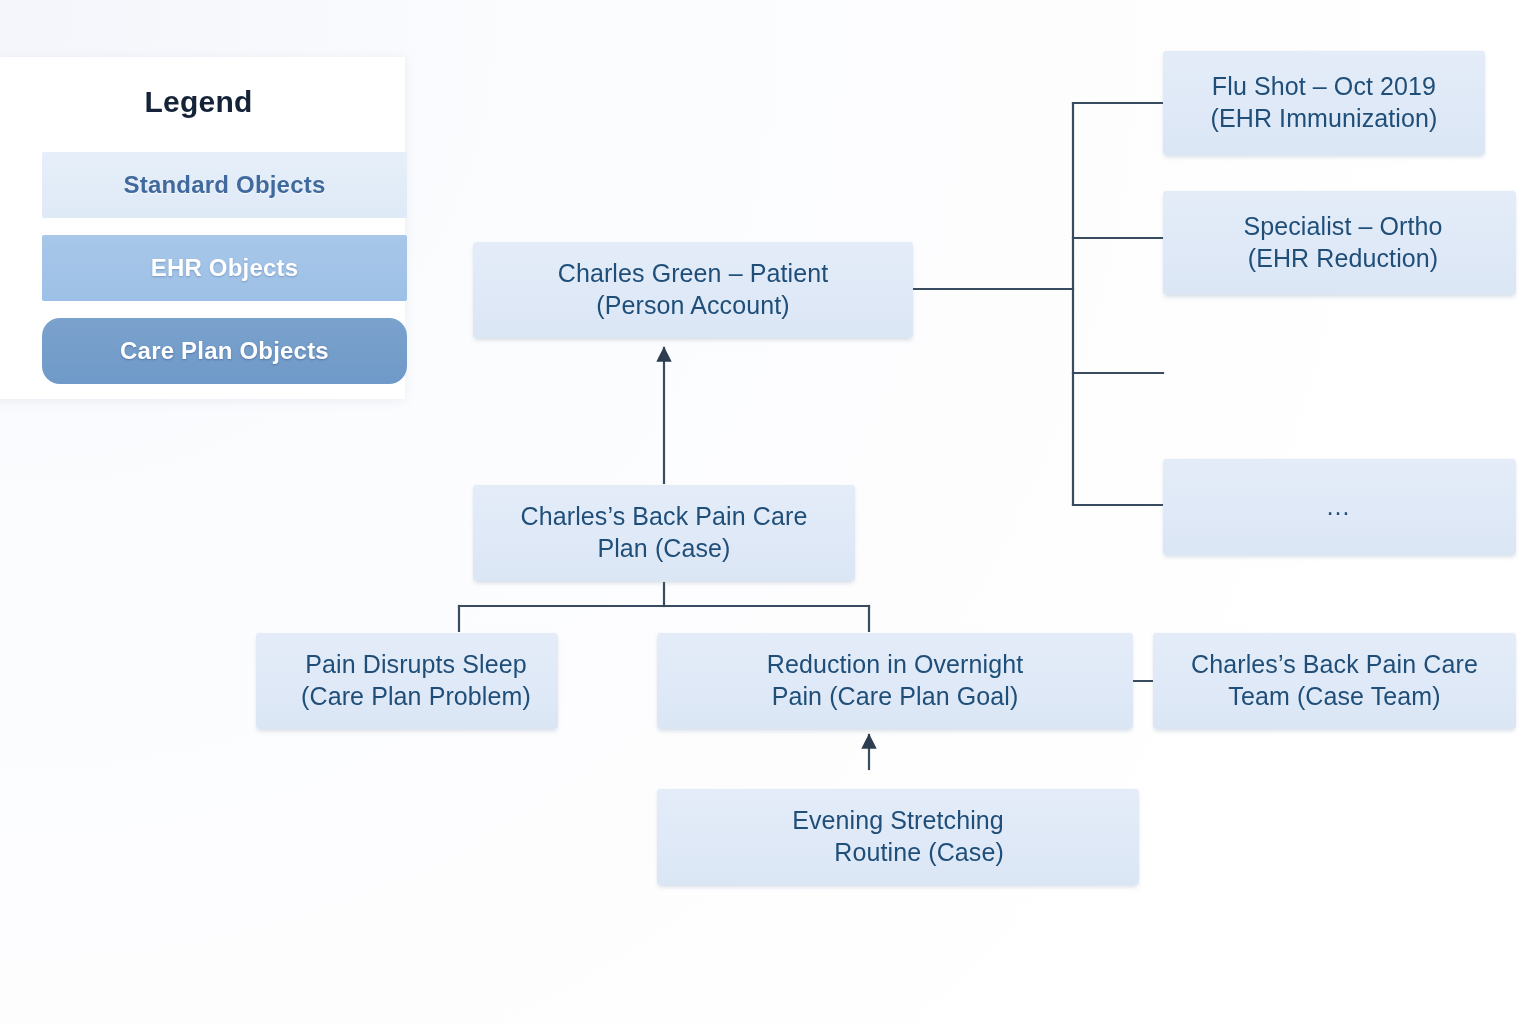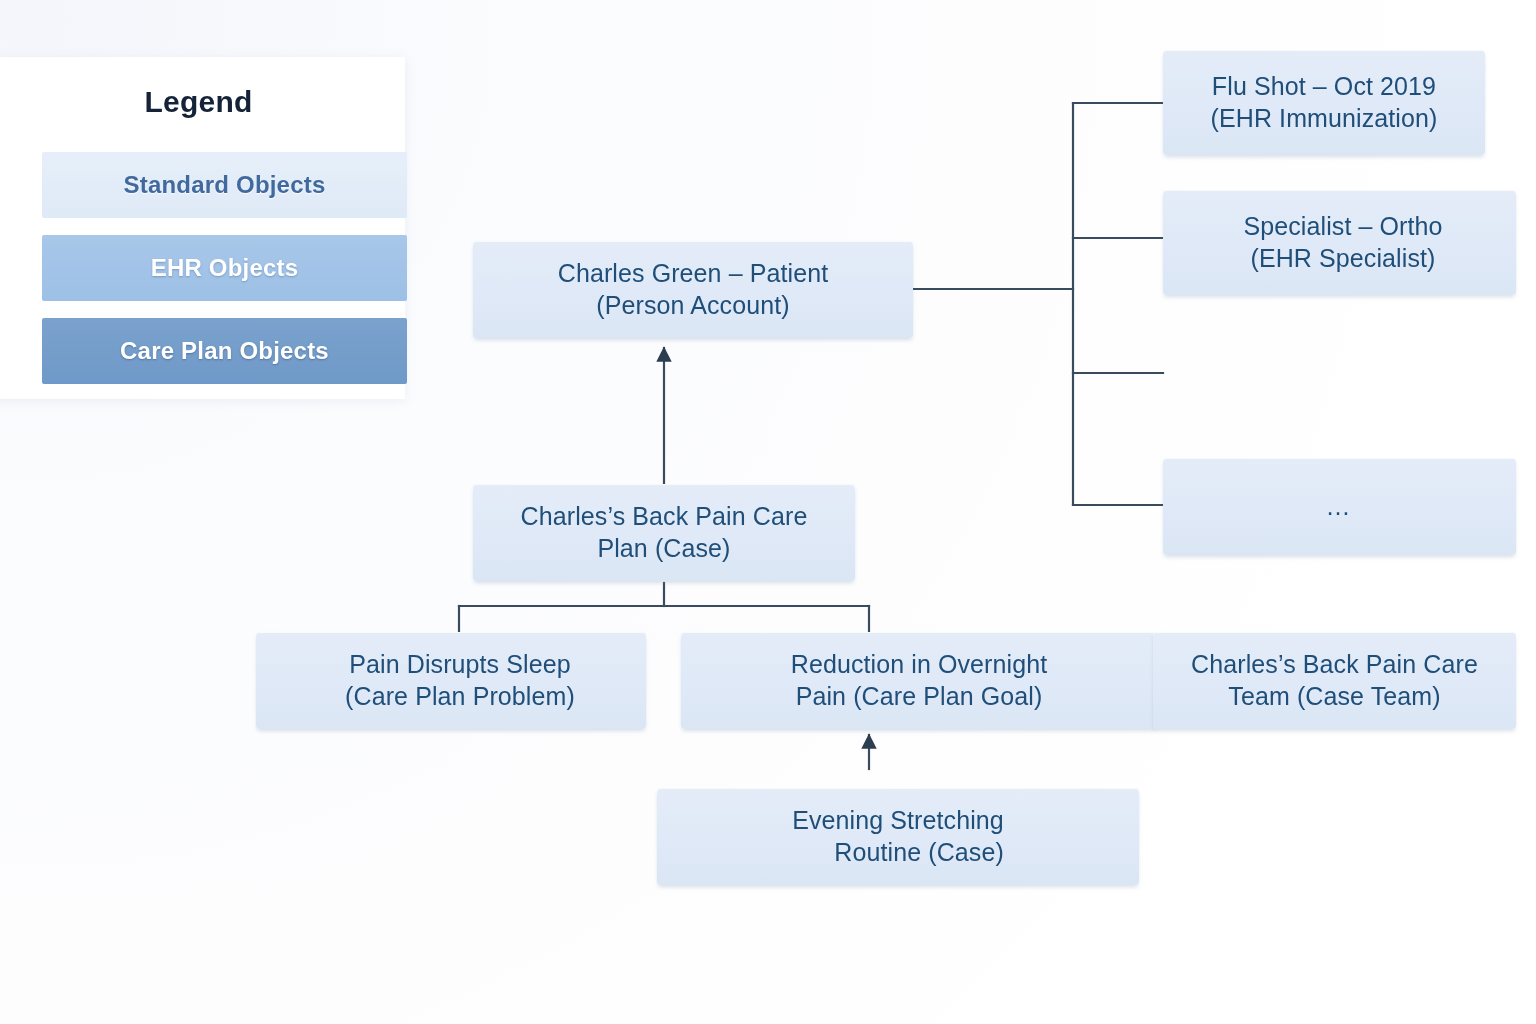--- a/index.html
+++ b/index.html
@@ -91,20 +91,21 @@
     top: 178px;
     background: linear-gradient(180deg, #a8c7e9 0%, #9dc0e6 100%);
     color: #ffffff;
     text-shadow: 0 1px 2px rgba(90,120,160,.55);
   }
   .swatch.careplan {
     top: 261px;
     background: linear-gradient(180deg, #7ba2cd 0%, #6f99c8 100%);
     color: #ffffff;
     text-shadow: 0 1px 2px rgba(60,90,135,.6);
+    border-radius: 18px;
   }
 
   .ellipsis { letter-spacing: 3px; font-size: 25px; }
 </style>
 </head>
 <body>
 
 <div id="canvas">
 
   <svg id="wires" viewBox="0 0 1536 1024" xmlns="http://www.w3.org/2000/svg">
@@ -144,28 +145,28 @@
     </div>
   </div>
 
   <div class="node" style="left:473px; top:484px; width:382px; height:97px;">
     <div>
       <span>Charles’s Back Pain Care</span>
       <span>Plan (Case)</span>
     </div>
   </div>
 
-  <div class="node" style="left:256px; top:632px; width:390px; height:97px;padding-left:32px;">
+  <div class="node" style="left:256px; top:632px; width:302px; height:97px;padding-left:32px;">
     <div>
       <span>Pain Disrupts Sleep</span>
       <span>(Care Plan Problem)</span>
     </div>
   </div>
 
-  <div class="node" style="left:657px; top:632px; width:476px; height:97px;margin-left:24px;">
+  <div class="node" style="left:657px; top:632px; width:476px; height:97px;">
     <div>
       <span>Reduction in Overnight</span>
       <span>Pain (Care Plan Goal)</span>
     </div>
   </div>
 
   <div class="node" style="left:657px; top:788px; width:482px; height:97px;text-align:right;">
     <div>
       <span>Evening Stretching</span>
       <span>Routine (Case)</span>
@@ -182,21 +183,21 @@
   <div class="node" style="left:1163px; top:50px; width:322px; height:105px;">
     <div>
       <span>Flu Shot – Oct 2019</span>
       <span>(EHR Immunization)</span>
     </div>
   </div>
 
   <div class="node" style="left:1163px; top:190px; width:353px; height:105px;padding-left:21px;">
     <div>
       <span>Specialist – Ortho</span>
-      <span>(EHR Specialist)</span>
+      <span>(EHR Reduction)</span>
     </div>
   </div>
 
 
   <div class="node" style="left:1163px; top:458px; width:353px; height:97px;">
     <div>
       <span class="ellipsis">…</span>
     </div>
   </div>
 

